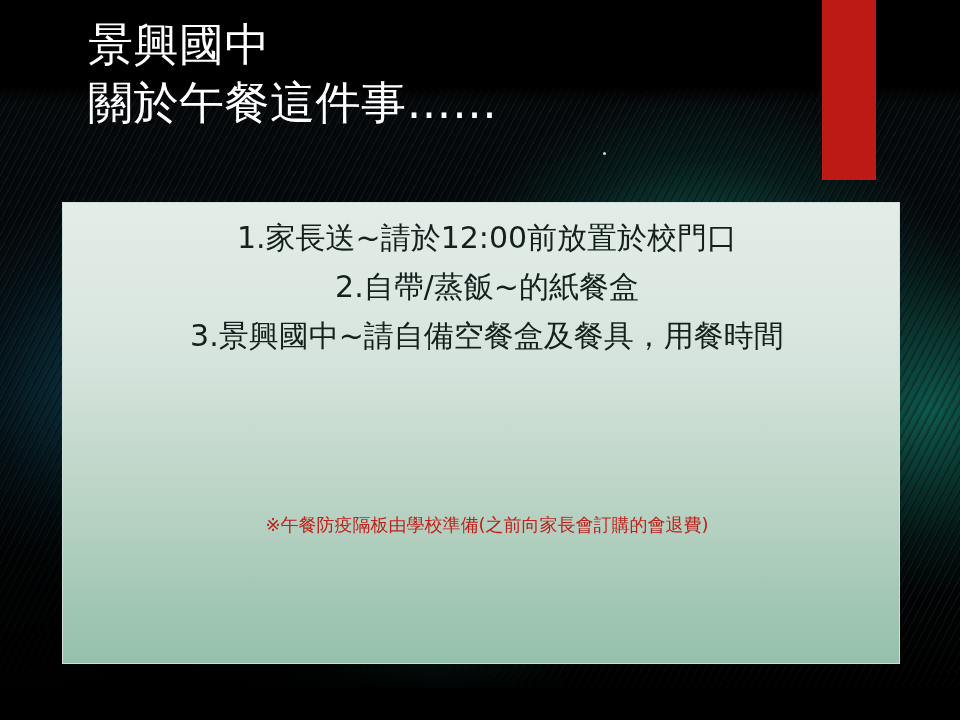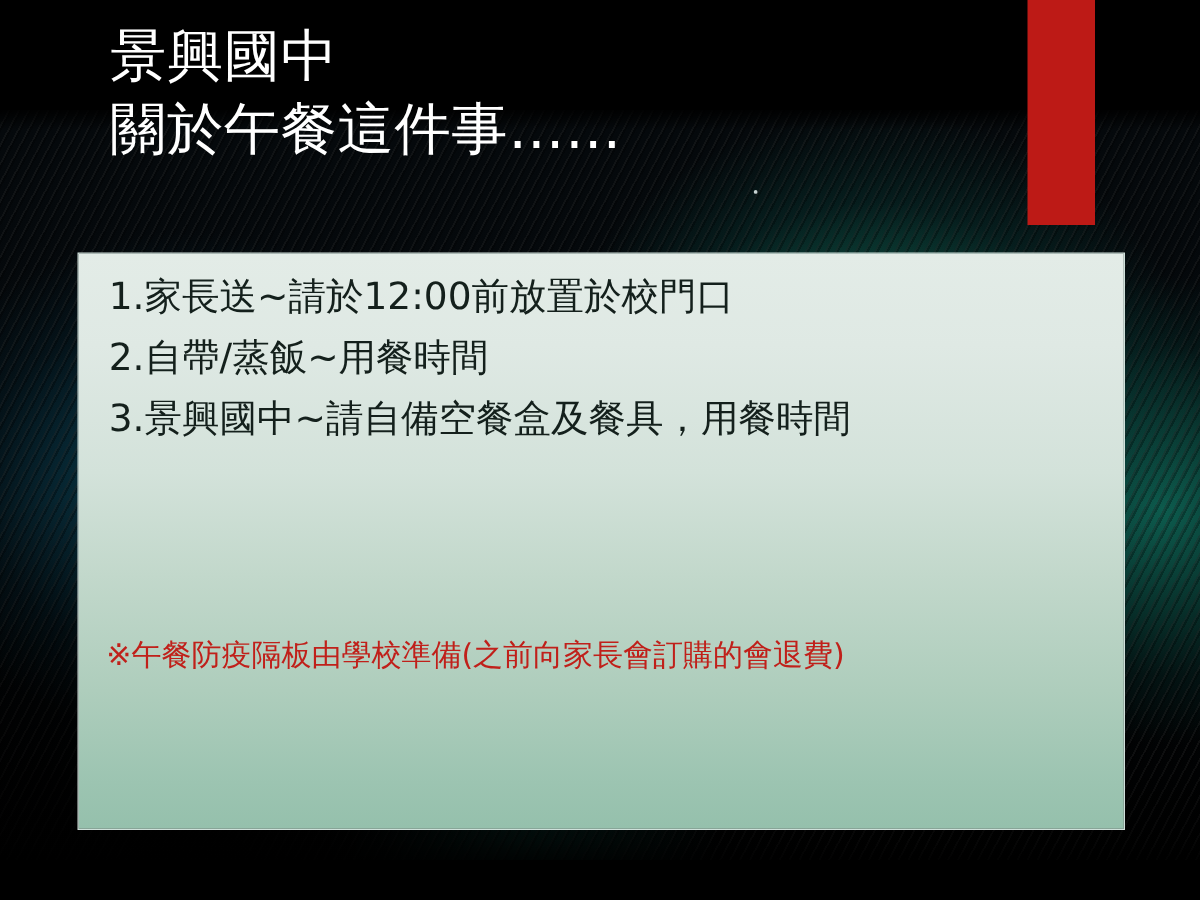--- a/index.html
+++ b/index.html
@@ -112,20 +112,21 @@
     background: linear-gradient(180deg,
         #e3ece7 0%,
         #dfe9e4 16%,
         #d3e2da 38%,
         #c2d8cb 56%,
         #aecdbc 76%,
         #9cc4b1 92%,
         #95c0ac 100%);
     padding: 0;
     overflow: hidden;
+    text-align: center;
   }
 
   .list-area {
     position: absolute;
     left: 24px;
     top: 10px;
     right: 12px;
   }
   .list-item {
     color: #14201c;
@@ -139,21 +140,21 @@
   }
 
   .notice-area {
     position: absolute;
     left: 22px;
     top: 300px;
     right: 10px;
   }
   .notice-item {
     color: #c0201a;
-    font-size: 24px;
+    font-size: 18px;
     line-height: 43px;
     white-space: nowrap;
   }
   .notice-item .cont {
     display: block;
     padding-left: 30px;
   }
 </style>
 </head>
 <body>
@@ -173,21 +174,21 @@
 
   <div class="panel">
 
     <div class="list-area">
 
       <div class="list-item">
         <span>1.</span><span>家長送~請於12:00前放置於校門口</span>
       </div>
 
       <div class="list-item">
-        <span>2.</span><span>自帶/蒸飯~用餐時間</span>
+        <span>2.</span><span>自帶/蒸飯~的紙餐盒</span>
       </div>
 
       <div class="list-item">
         <span>3.</span><span>景興國中~請自備空餐盒及餐具，用餐時間</span>
       </div>
 
     </div>
 
     <div class="notice-area">
 

